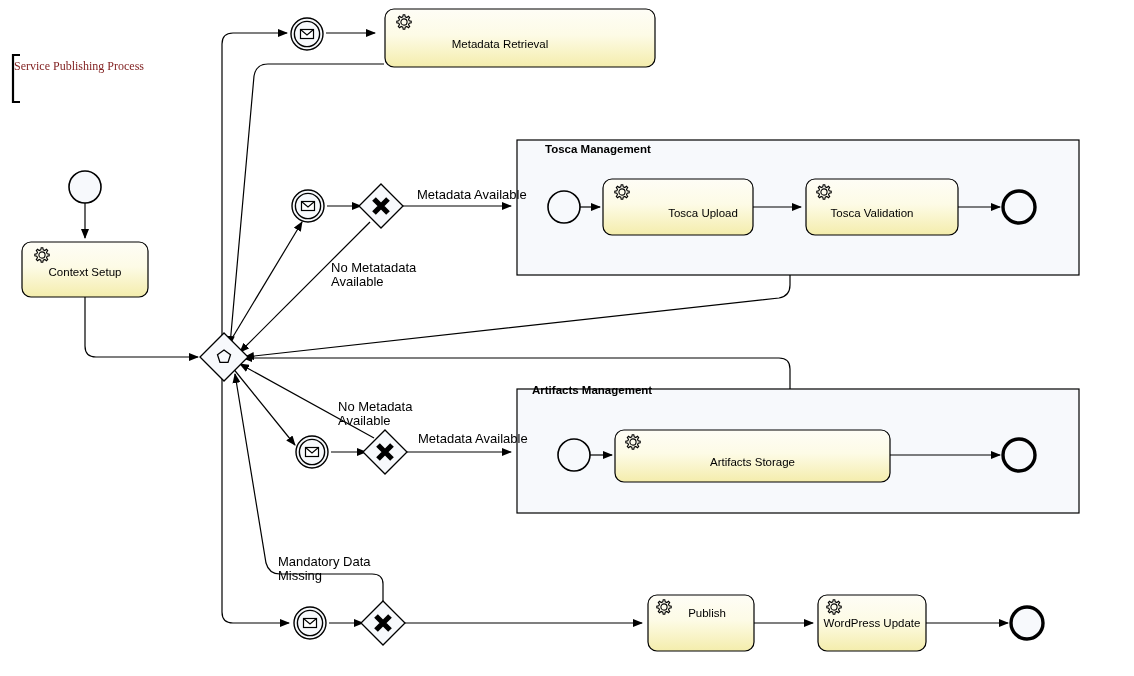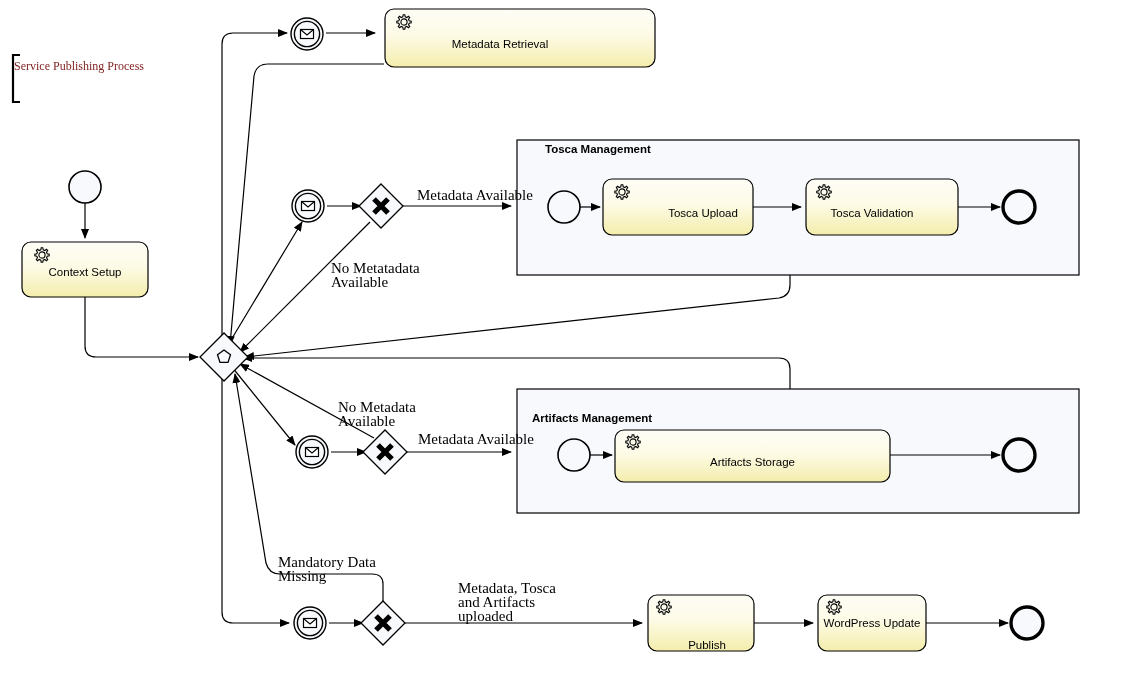--- a/index.html
+++ b/index.html
@@ -84,22 +84,22 @@
     stroke: #000000;
     stroke-width: 1.2;
   }
   .bracket {
     stroke: #000000;
     stroke-width: 2.2;
     fill: none;
   }
   .lbl {
     position: absolute;
-    font-family: Liberation Serif, serif;
-    font-size: 15px;
+    font-family: Liberation Sans, sans-serif;
+    font-size: 13px;
     color: #000000;
     line-height: 14px;
     white-space: pre;
   }
   .task-label {
     position: absolute;
     font-family: "Liberation Sans", sans-serif;
     font-size: 11.5px;
     color: #000000;
     text-align: center;
@@ -373,35 +373,32 @@
     <g>
       <path class="gateway-shape" d="M 383,601 L 405,623 L 383,645 L 361,623 Z"></path>
       <path class="gw-x" d="M 376,616 L 390,630 M 390,616 L 376,630"></path>
     </g>
 
   </svg>
 
   <div class="proc-title" style="left:14px; top:59px;">Service Publishing Process</div>
 
   <div class="pool-title" style="left:545px; top:143px;">Tosca Management</div>
-  <div class="pool-title" style="left:532px; top:412px;">Artifacts Management</div>
+  <div class="pool-title" style="left:532px; top:384px;">Artifacts Management</div>
 
   <div class="task-label" style="left:385px; top:38px; width:230px;">Metadata Retrieval</div>
   <div class="task-label" style="left:22px; top:266px; width:126px;">Context Setup</div>
   <div class="task-label" style="left:603px; top:207px; width:144px;margin-left:28px;">Tosca Upload</div>
   <div class="task-label" style="left:806px; top:207px; width:132px;">Tosca Validation</div>
   <div class="task-label" style="left:615px; top:456px; width:275px;">Artifacts Storage</div>
-  <div class="task-label" style="left:648px; top:639px; width:118px;">Publish</div>
+  <div class="task-label" style="left:648px; top:607px; width:118px;">Publish</div>
   <div class="task-label" style="left:818px; top:617px; width:108px;">WordPress Update</div>
 
   <div class="lbl" style="left:417px; top:188px;">Metadata Available</div>
   <div class="lbl" style="left:331px; top:261px;">No Metatadata
 Available</div>
   <div class="lbl" style="left:338px; top:400px;">No Metadata
 Available</div>
   <div class="lbl" style="left:418px; top:432px;">Metadata Available</div>
   <div class="lbl" style="left:278px; top:555px;">Mandatory Data
 Missing</div>
-  <div class="lbl" style="left:458px; top:581px;">Metadata, Tosca
-and Artifacts
-uploaded</div>
 
 </div>
 
 </body></html>

